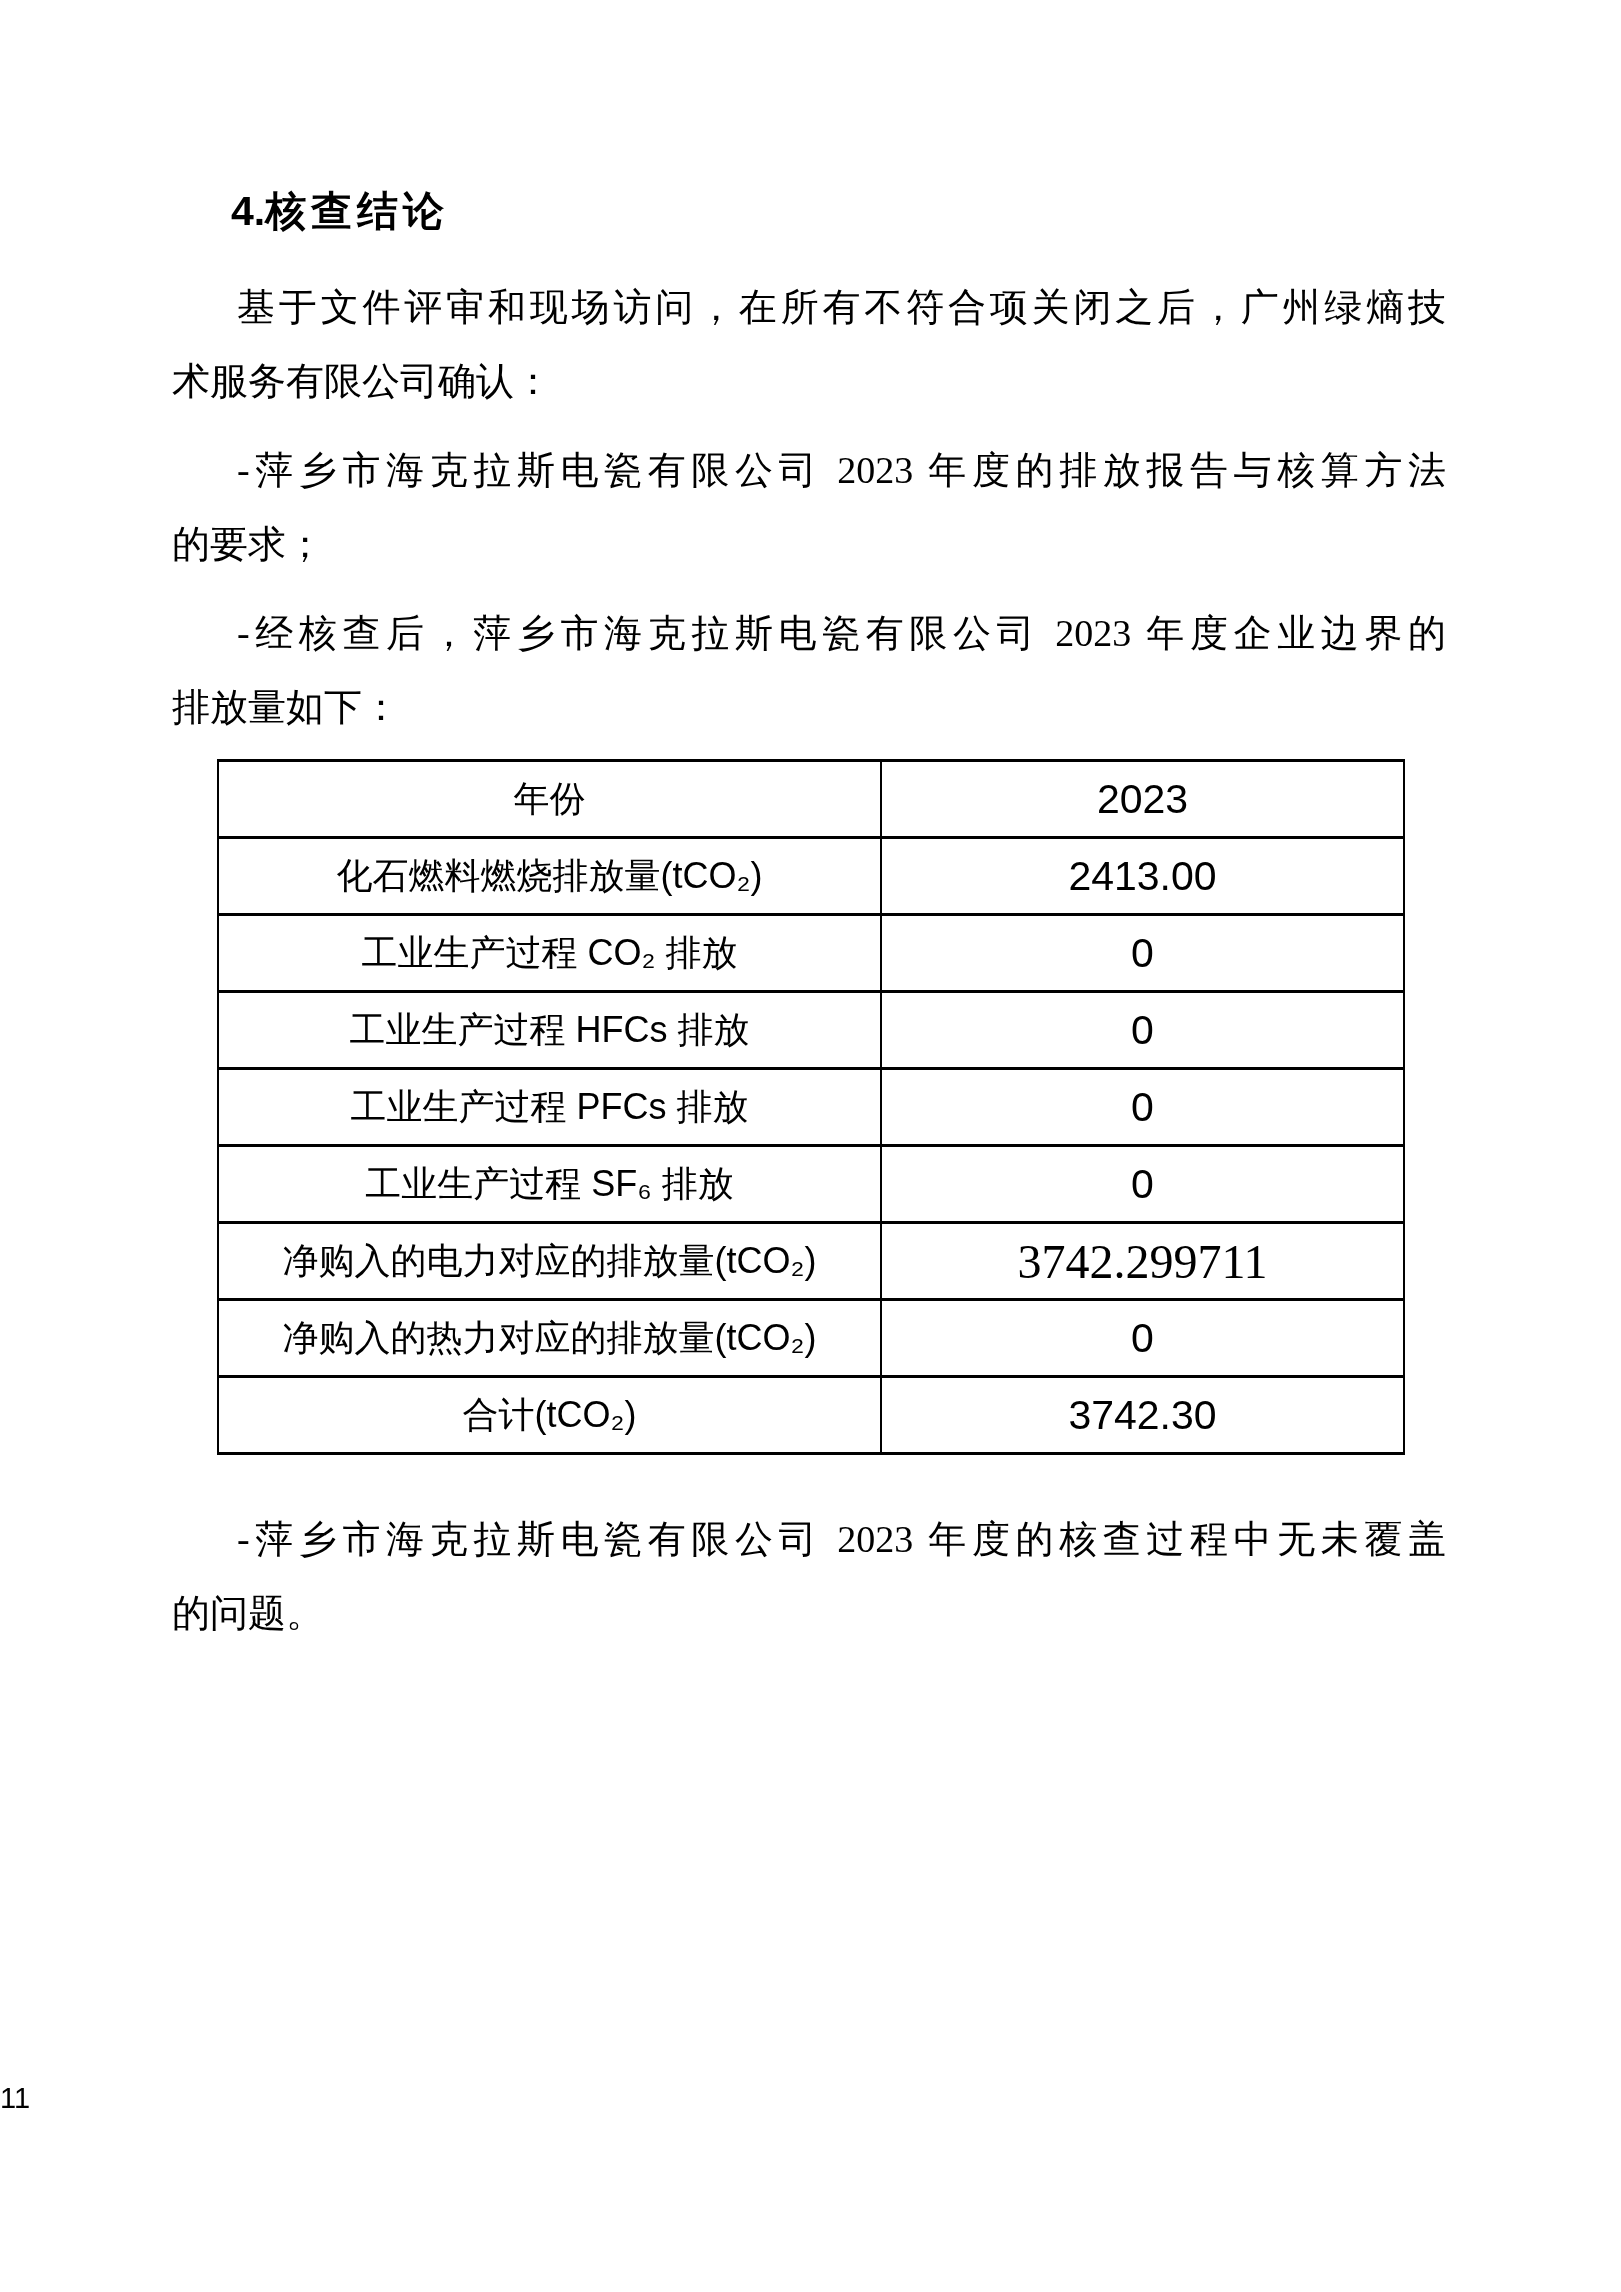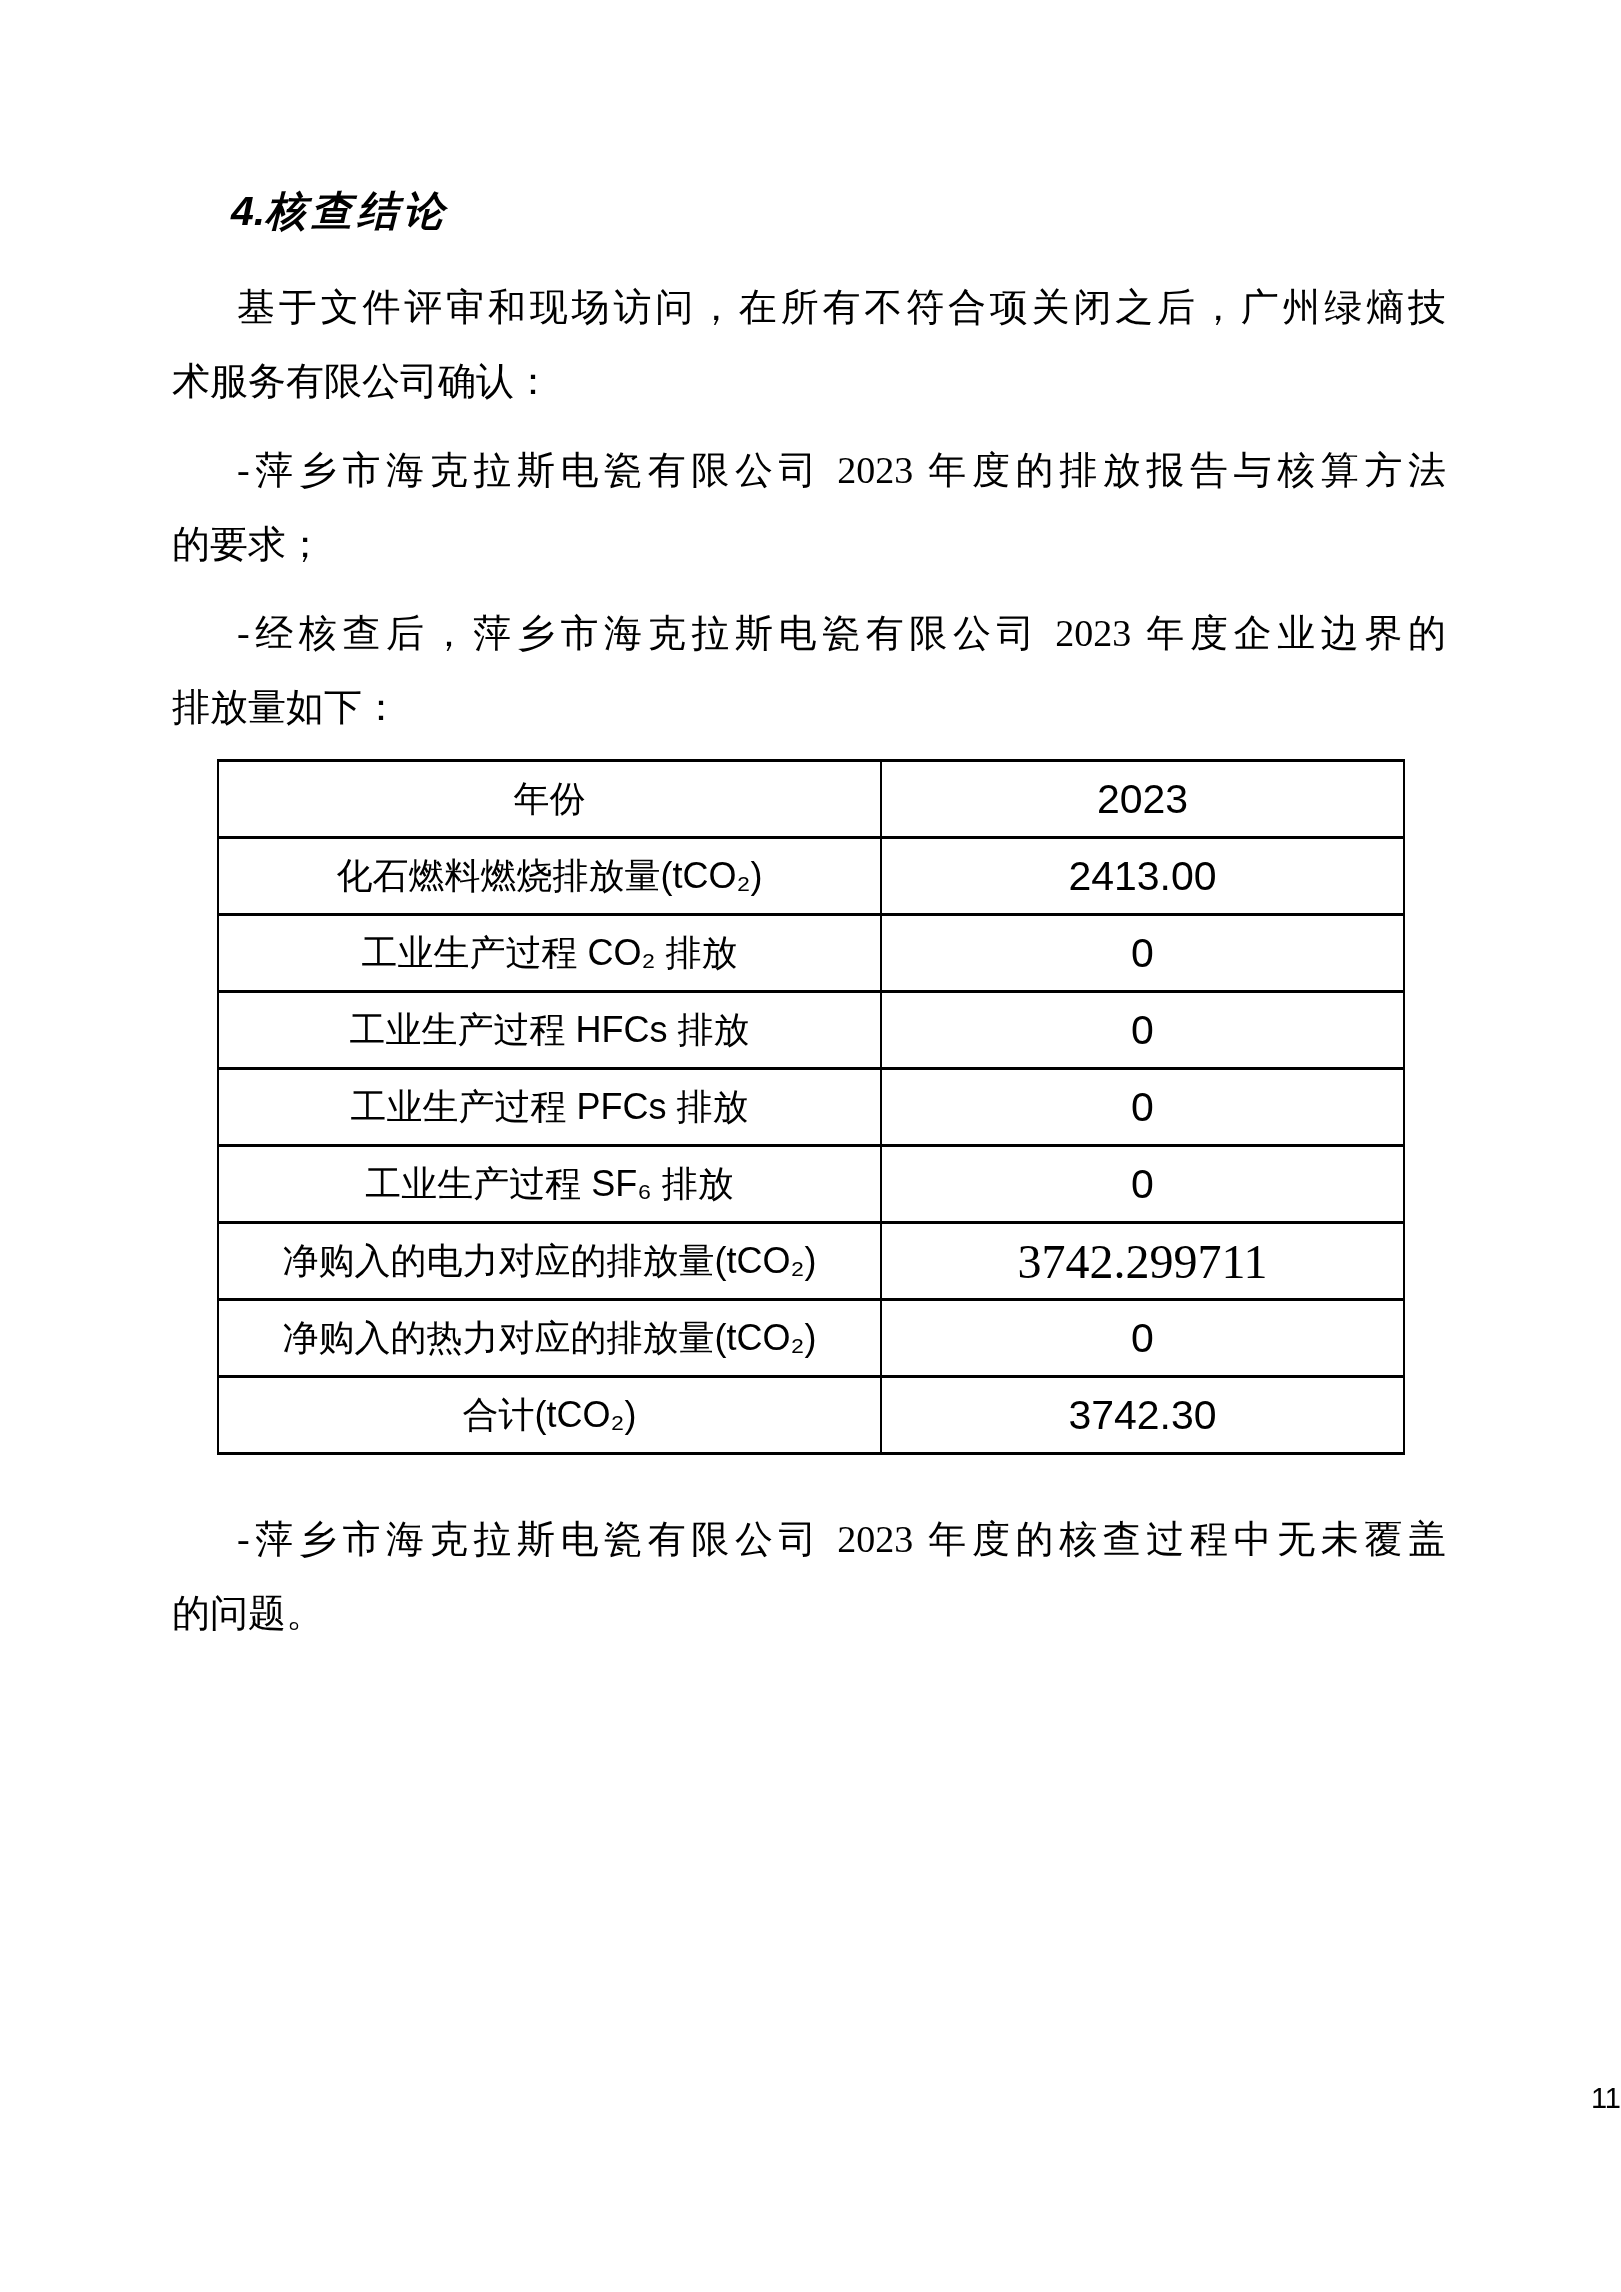--- a/index.html
+++ b/index.html
@@ -25,21 +25,20 @@
     left: 157px;
     top: 186px;
     width: 1304px;
   }
   .heading {
     margin: 0 0 33px 74px;
     font-size: 41px;
     line-height: 51px;
     letter-spacing: 4.9px;
     white-space: nowrap;
-    font-style: italic;
   }
   .heading .num {
     font-family: "Liberation Sans", "DejaVu Sans", sans-serif;
     font-weight: 700;
     letter-spacing: 0;
   }
   .para {
     margin: 15px;
   }
   .line {
@@ -83,21 +82,21 @@
     font-size: 48px;
   }
   .after-table {
     margin-top: 47px;
   }
   .page-number {
     position: absolute;
     left: 0;
     top: 2082px;
     width: 100%;
-    text-align: right;
+    text-align: left;
     font-size: 29px;
     font-family: "Liberation Sans", "DejaVu Sans", sans-serif;
   }
 </style>
 </head>
 <body>
 
 <div class="page">
   <div class="content">
 

